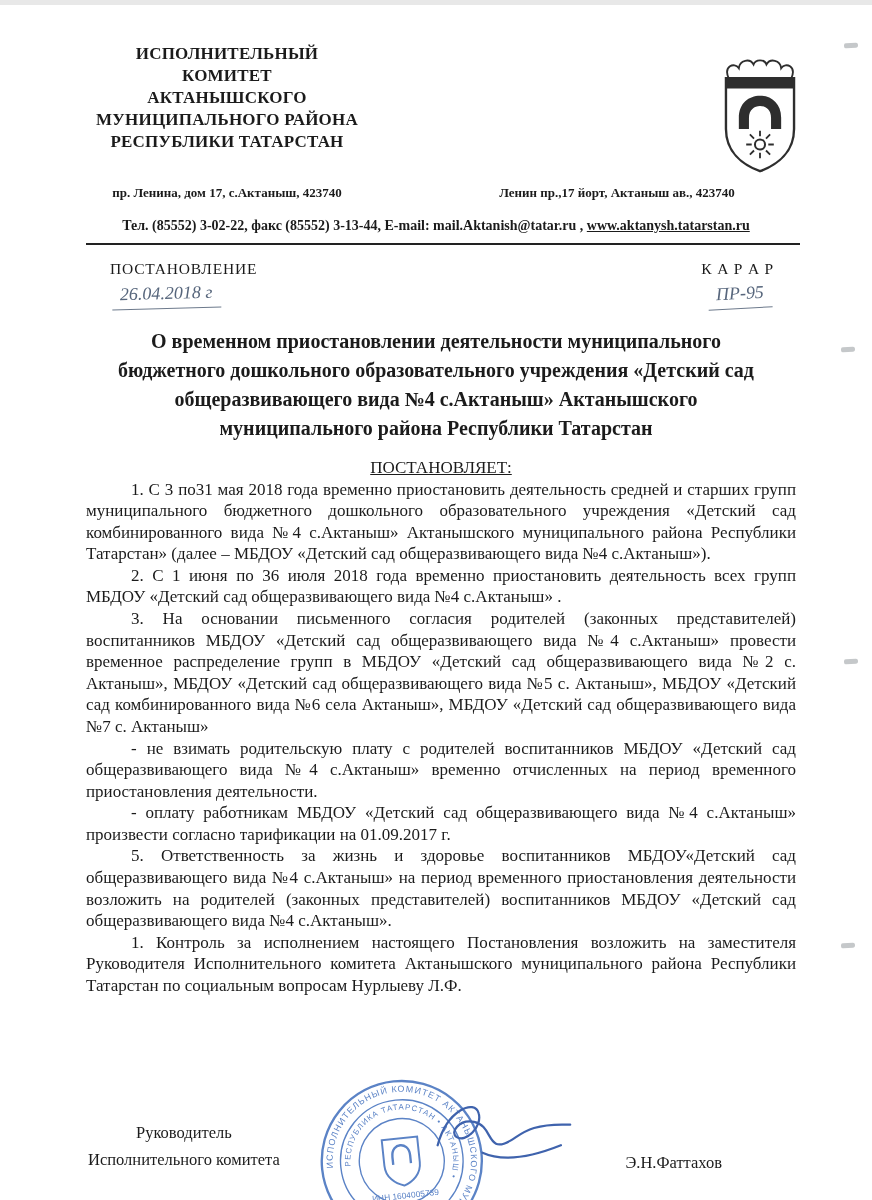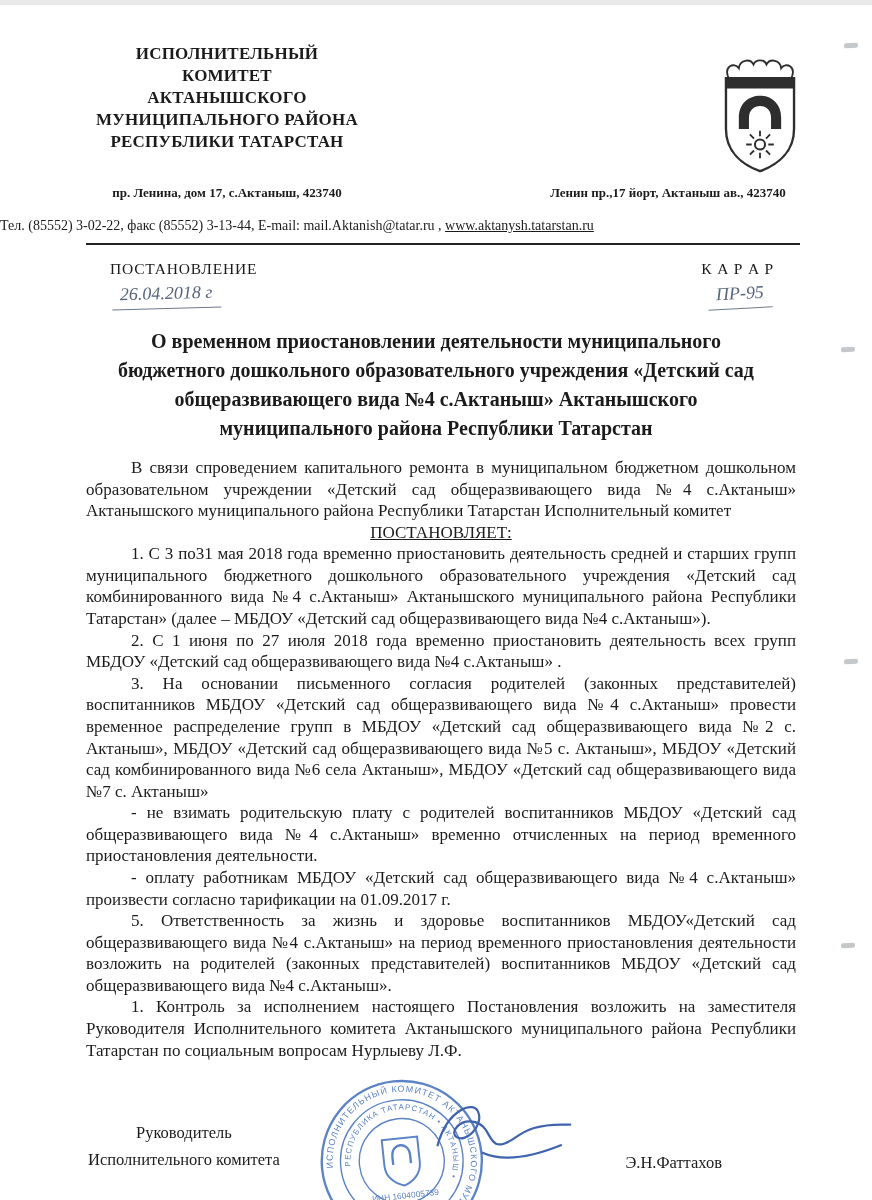--- a/index.html
+++ b/index.html
@@ -12,25 +12,25 @@
     overflow:hidden;
     font-family:"Liberation Serif","DejaVu Serif",serif;
     color:#1b1b1b;
   }
   
   .header { display:flex; justify-content:space-between; align-items:flex-start; padding:38px 66px 0 86px; }
   .org { font-weight:bold; font-size:17px; line-height:1.3; text-align:center; white-space:pre-line; letter-spacing:.2px; }
   .org-left  { width:282px; }
   .org-right { width:306px; margin-top:6px; }
   .emblem-wrap { width:92px; margin-top:14px; flex:0 0 auto; }
-  .addresses { display:flex; justify-content:space-between; padding:6px 51px 0 86px; font-size:13px; font-weight:bold; }
+  .addresses { display:flex; justify-content:space-between; padding:6px 102px 0 86px; font-size:13px; font-weight:bold; }
   .addresses > div { text-align:center; }
   .addr-left  { width:282px; }
   .addr-right { width:306px; }
-  .contact { font-size:14px; margin-top:17px; }
+  .contact { text-align:center; font-size:14px; margin-top:17px;font-weight:bold; }
   .contact .link { text-decoration:underline; }
   .rule { border:none; border-top:2.5px solid #222; margin:9px 72px 0 86px; }
   
   .doc-type-row { display:flex; justify-content:space-between; margin:15px 98px 0 110px; font-size:15.5px; letter-spacing:.8px; }
   .hw-row { display:flex; justify-content:space-between; margin:5px 100px 0 112px; height:36px; }
   .hw { font-style:italic; font-size:18px; color:#57667c; border-bottom:1.5px solid #6d7a8c; padding:0 8px 2px; height:26px; }
   .hw-date   { transform:rotate(-1.5deg); }
   .hw-number { transform:rotate(-3deg); }
   
   .doc-title { max-width:668px; margin:8px auto 0; text-align:center; font-weight:bold; font-size:20px; line-height:1.45; }
@@ -86,24 +86,23 @@
     <span>К А Р А Р</span>
   </div>
   <div class="hw-row">
     <span class="hw hw-date">26.04.2018 г</span>
     <span class="hw hw-number">ПР-95</span>
   </div>
 
   <div class="doc-title">О временном приостановлении деятельности муниципального бюджетного дошкольного образовательного учреждения «Детский сад общеразвивающего вида №4 с.Актаныш» Актанышского муниципального района Республики Татарстан</div>
 
   <div class="body-text">
-    <p class="para">В связи спроведением капитального ремонта в муниципальном бюджетном дошкольном образовательном учреждении «Детский сад общеразвивающего вида №4 с.Актаныш» Актанышского муниципального района Республики Татарстан Исполнительный комитет</p>
     <p class="para resolution">ПОСТАНОВЛЯЕТ:</p>
     <p class="para">1. С 3 по31 мая 2018 года временно приостановить деятельность средней и старших групп муниципального бюджетного дошкольного образовательного учреждения «Детский сад комбинированного вида №4 с.Актаныш» Актанышского муниципального района Республики Татарстан» (далее – МБДОУ «Детский сад общеразвивающего вида №4 с.Актаныш»).</p>
-    <p class="para">2. С 1 июня по 27 июля 2018 года временно приостановить деятельность всех групп МБДОУ «Детский сад общеразвивающего вида №4 с.Актаныш» .</p>
+    <p class="para">2. С 1 июня по 36 июля 2018 года временно приостановить деятельность всех групп МБДОУ «Детский сад общеразвивающего вида №4 с.Актаныш» .</p>
     <p class="para">3. На основании письменного согласия родителей (законных представителей) воспитанников МБДОУ «Детский сад общеразвивающего вида №4 с.Актаныш» провести временное распределение групп в МБДОУ «Детский сад общеразвивающего вида №2 с. Актаныш», МБДОУ «Детский сад общеразвивающего вида №5 с. Актаныш», МБДОУ «Детский сад комбинированного вида №6 села Актаныш»,  МБДОУ «Детский сад общеразвивающего вида №7 с. Актаныш»</p>
     <p class="para">- не взимать родительскую плату с родителей воспитанников МБДОУ «Детский сад общеразвивающего вида №4 с.Актаныш» временно отчисленных на период временного приостановления деятельности.</p>
     <p class="para">- оплату работникам МБДОУ «Детский сад общеразвивающего вида №4 с.Актаныш» произвести согласно тарификации на 01.09.2017 г.</p>
     <p class="para">5. Ответственность за жизнь и здоровье воспитанников МБДОУ«Детский сад общеразвивающего вида №4 с.Актаныш» на период временного приостановления деятельности возложить на родителей (законных представителей) воспитанников МБДОУ «Детский сад общеразвивающего вида №4 с.Актаныш».</p>
     <p class="para">1. Контроль за исполнением настоящего Постановления возложить на заместителя Руководителя Исполнительного комитета Актанышского муниципального района Республики Татарстан по социальным вопросам Нурлыеву Л.Ф.</p>
   </div>
 
   <div class="signature-row">
     <div class="sig-position">Руководитель
 Исполнительного комитета</div>

